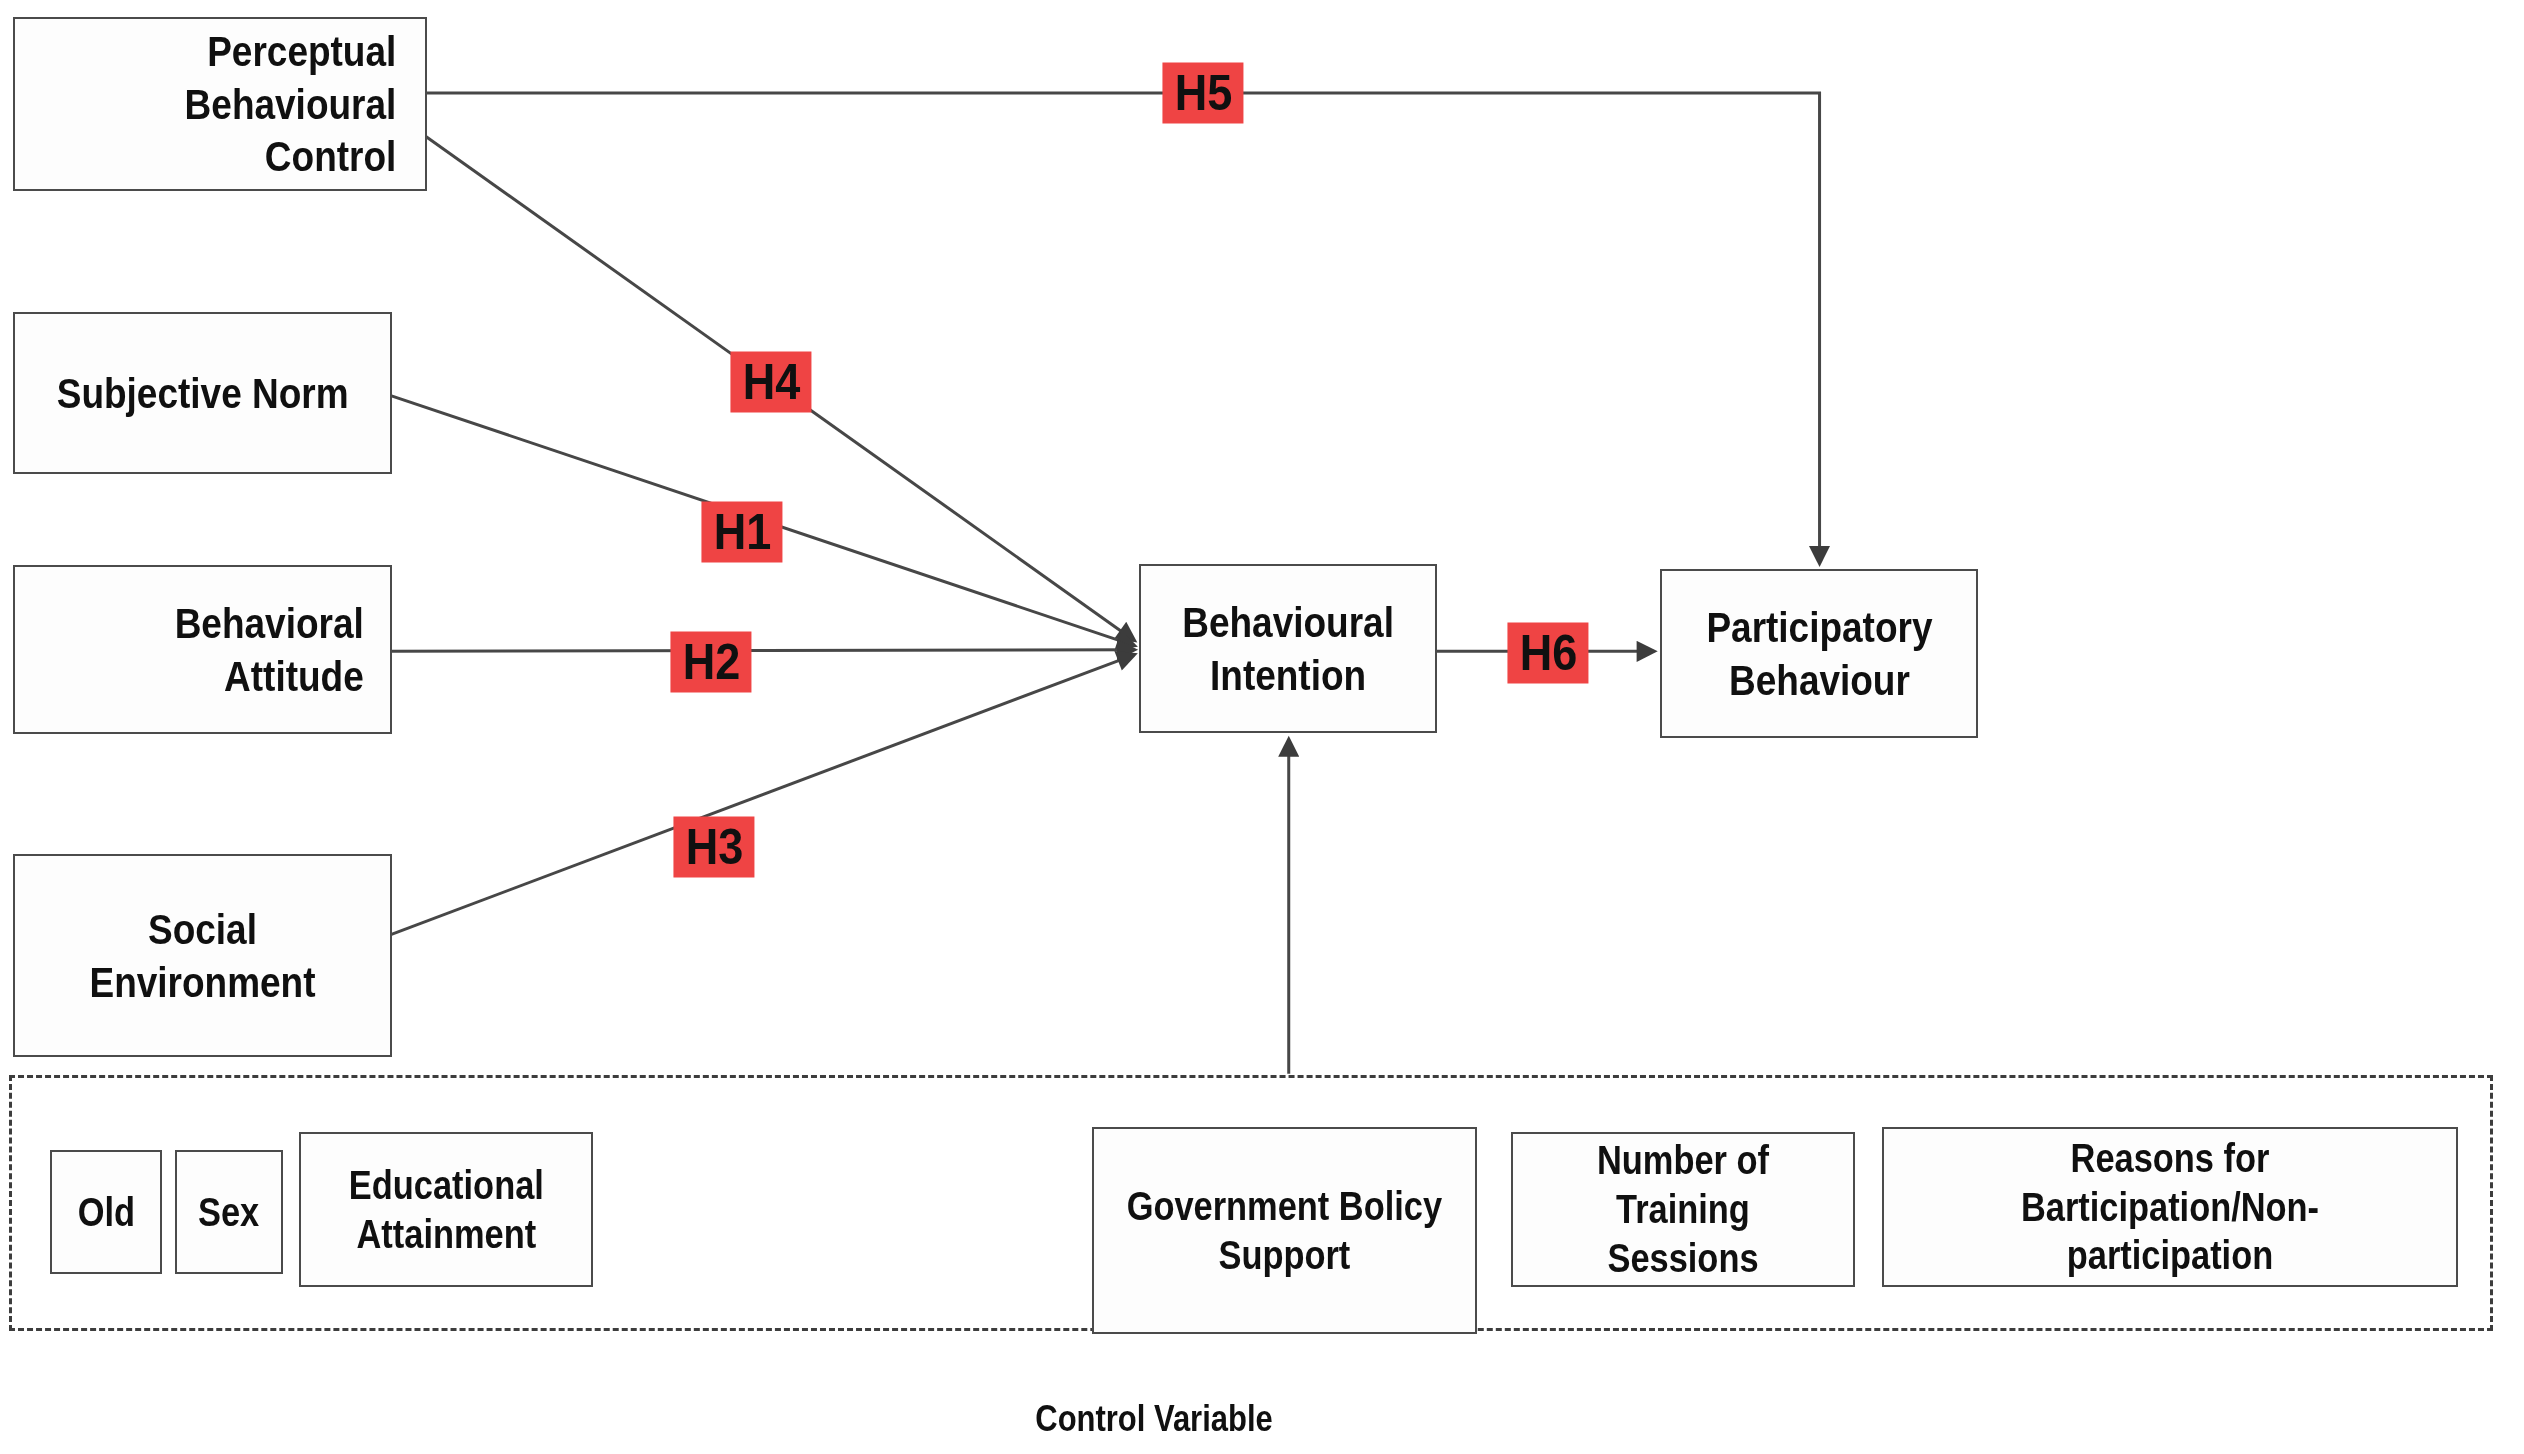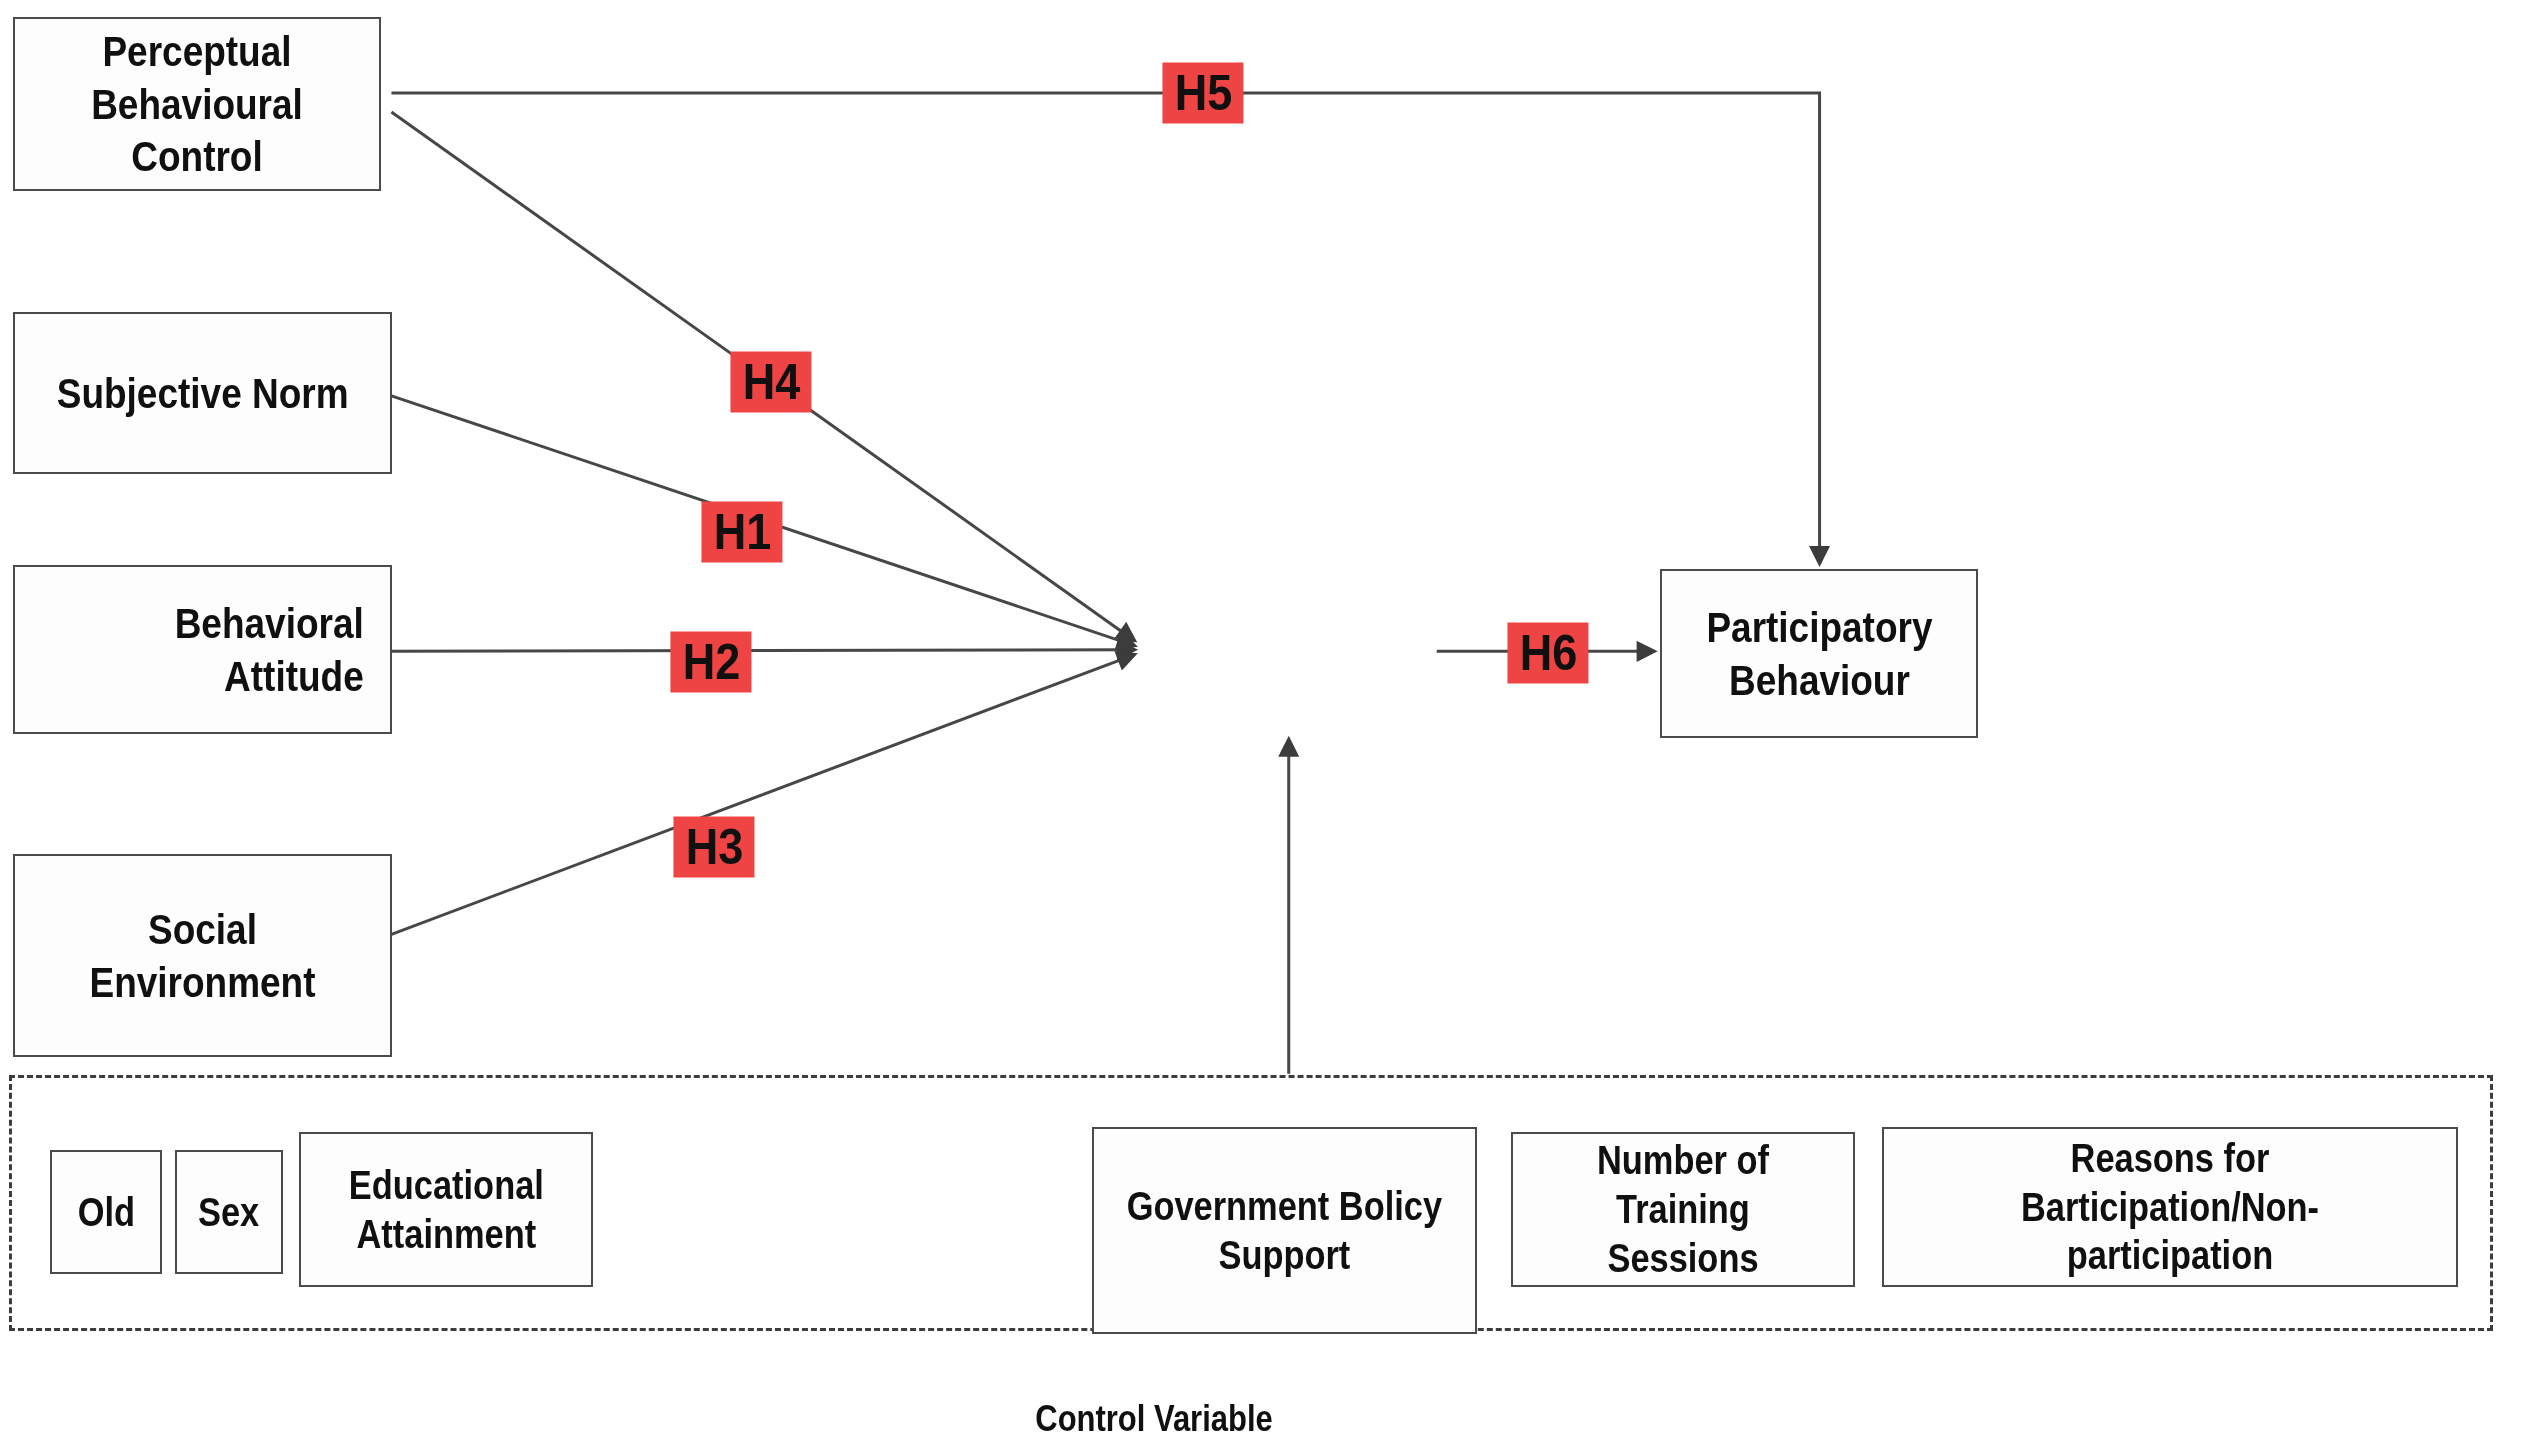--- a/index.html
+++ b/index.html
@@ -67,34 +67,38 @@
     <line x1="455" y1="130" x2="1318" y2="744" marker-end="url(#ah)"></line>
     <line x1="455" y1="460" x2="1318" y2="750" marker-end="url(#ah)"></line>
     <line x1="455" y1="757" x2="1318" y2="755" marker-end="url(#ah)"></line>
     <line x1="455" y1="1086" x2="1318" y2="761" marker-end="url(#ah)"></line>
     <line x1="1670" y1="757" x2="1922" y2="757" marker-end="url(#ah)"></line>
     <line x1="1498" y1="1248" x2="1498" y2="860" marker-end="url(#ah)"></line>
   </svg>
 
   <div class="dashed-panel" style="left:8.6px;top:1075px;width:2484px;height:256px;"></div>
 
-  <div class="node fs-main" style="left:13px;top:17px;width:368px;height:174px;">
+  <div class="node fs-main" style="left:13px;top:17px;width:414px;height:174px;text-align:right;">
     <span class="lbl">Perceptual
 Behavioural Control</span>
   </div>
   <div class="node fs-main" style="left:13px;top:312px;width:379px;height:162px;">
     <span class="lbl">Subjective Norm</span>
   </div>
   <div class="node fs-main" style="left:13px;top:565px;width:379px;height:169px;text-align:right;">
     <span class="lbl">Behavioral Attitude</span>
   </div>
   <div class="node fs-main" style="left:13px;top:854px;width:379px;height:203px;">
     <span class="lbl">Social Environment</span>
   </div>
 
+  <div class="node fs-main" style="left:1139px;top:564px;width:298px;height:169px;">
+    <span class="lbl">Behavioural
+Intention</span>
+  </div>
   <div class="node fs-main" style="left:1660px;top:569px;width:318px;height:169px;">
     <span class="lbl">Participatory
 Behaviour</span>
   </div>
 
   <div class="hlabel" style="left:742px;top:532px;">
     <span class="lbl">H1</span>
   </div>
   <div class="hlabel" style="left:711px;top:662px;">
     <span class="lbl">H2</span>

